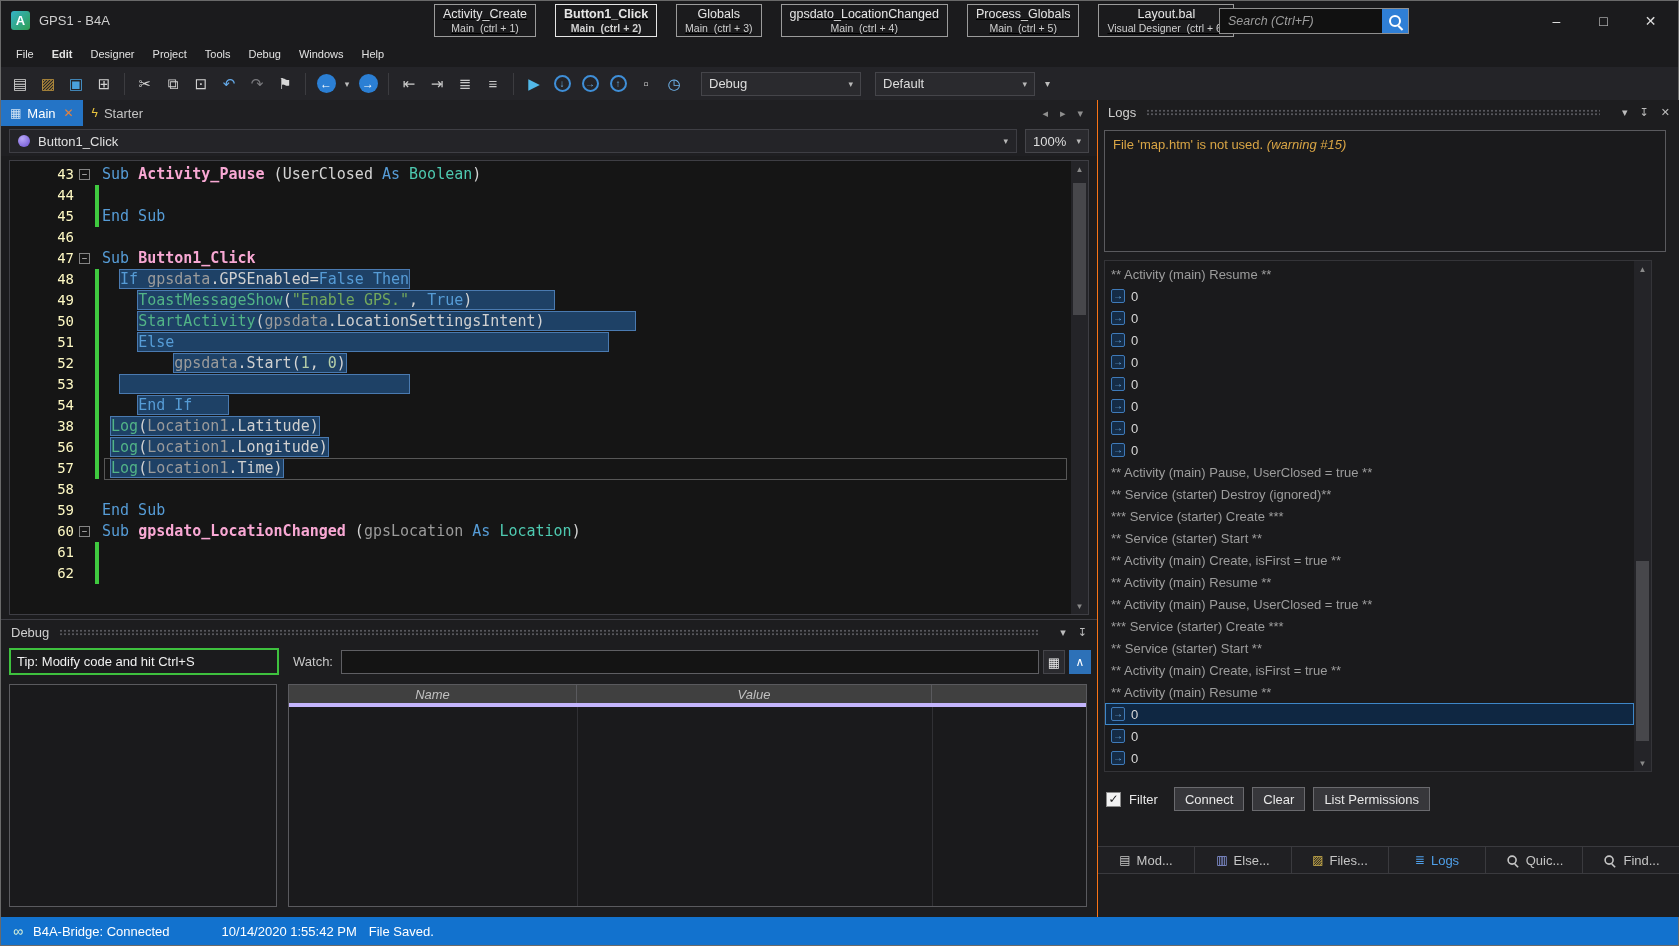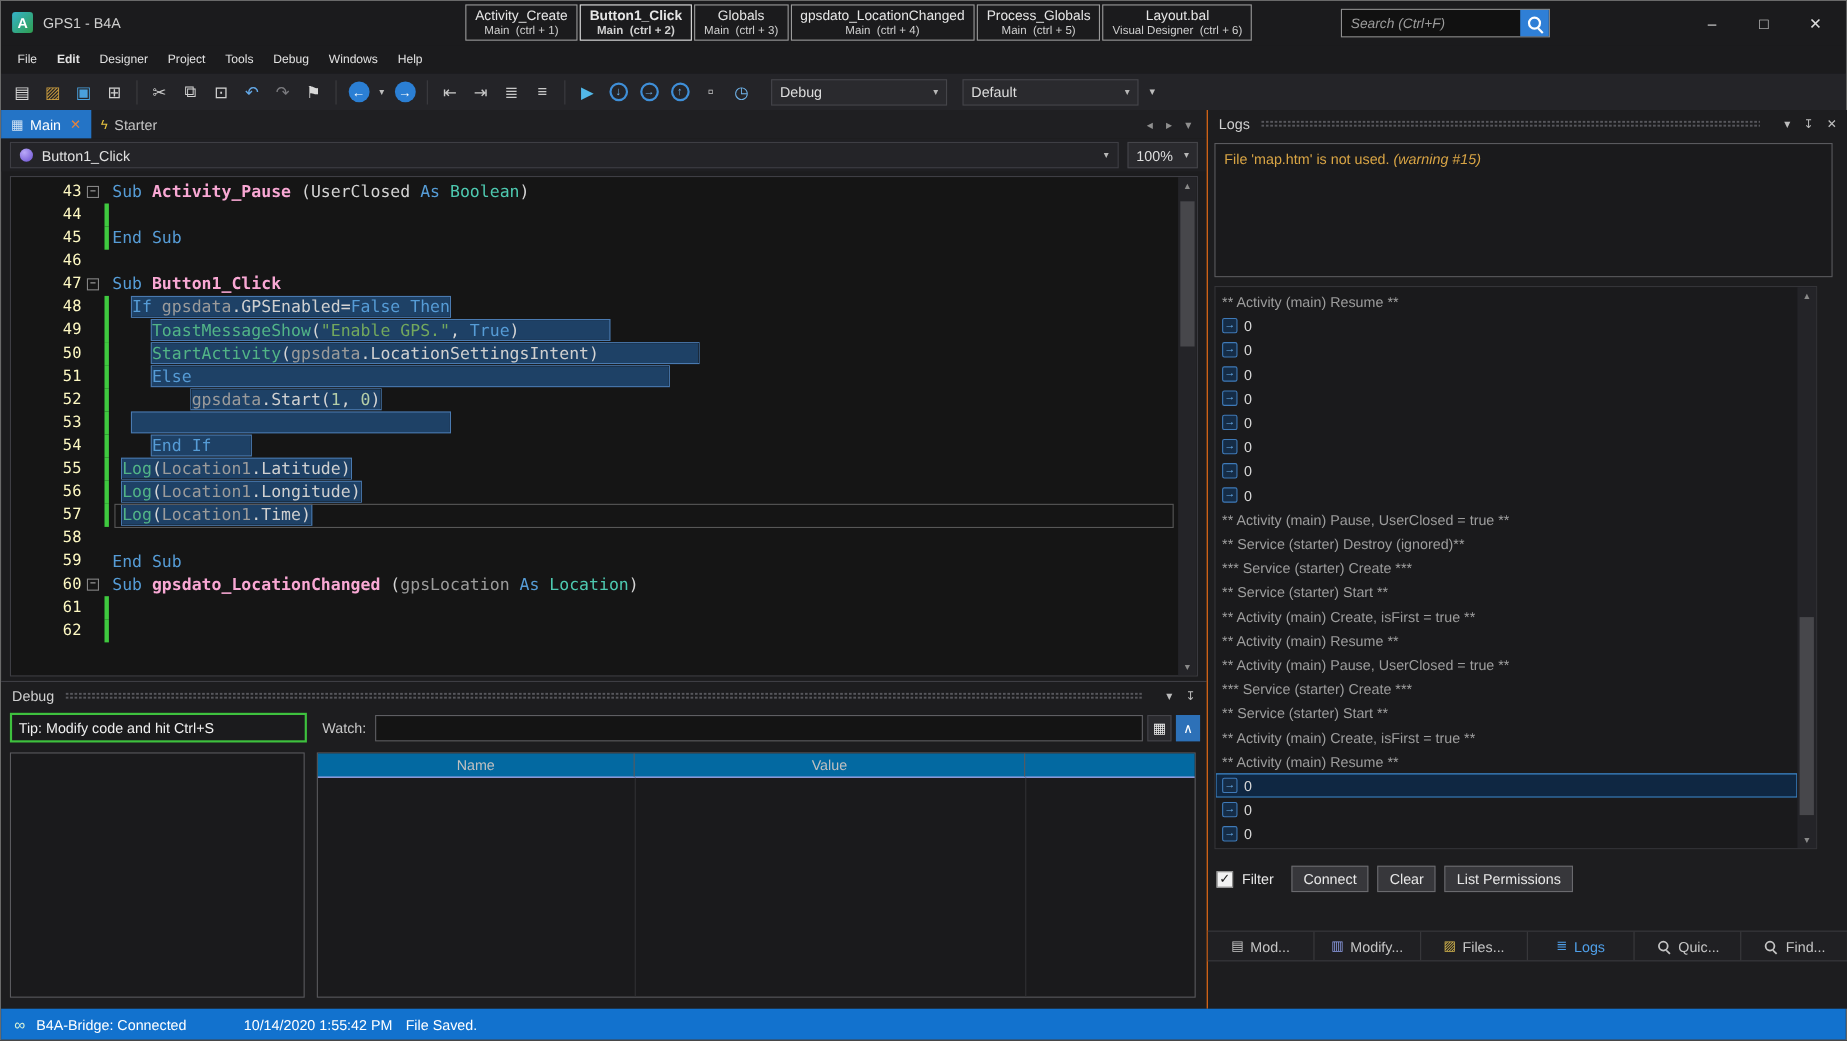--- a/index.html
+++ b/index.html
@@ -3,21 +3,21 @@
 <meta charset="utf-8">
 <style>
 *{margin:0;padding:0;box-sizing:border-box;}
 html,body{width:1679px;height:946px;background:#0d0d0d;font-family:"Liberation Sans","DejaVu Sans",sans-serif;overflow:hidden;}
 #window{position:absolute;inset:0;background:#1c1c1e;border:1px solid #6a6a6a;}
 
 
 #titlebar{position:absolute;left:0;top:0;right:0;height:40px;background:#1b1b1d;}
 #app-logo{position:absolute;left:10px;top:10px;width:19px;height:19px;border-radius:3px;background:linear-gradient(135deg,#35b3c9,#2f9e4f);color:#fff;font-weight:bold;font-size:13px;display:flex;align-items:center;justify-content:center;}
 #window-title{position:absolute;left:38px;top:12px;color:#cfcfcf;font-size:13px;}
-#navboxes{position:absolute;left:422px;top:3px;display:flex;gap:2px;}
+#navboxes{position:absolute;left:433px;top:3px;display:flex;gap:19px;text-decoration:underline;}
 .navbox{border:1px solid #9b9b9b;background:#1b1b1d;padding:2px 8px;text-align:center;color:#e6e6e6;}
 .navbox .l1{font-size:12.5px;display:block;white-space:pre;}
 .navbox .l2{font-size:10.5px;display:block;color:#d0d0d0;margin-top:1px;white-space:pre;}
 .navbox.active{border-color:#e6e6e6;}
 .navbox.active .l1,.navbox.active .l2{font-weight:bold;}
 #searchbox{position:absolute;left:1218px;top:7px;width:190px;height:26px;border:1px solid #8f8f8f;background:#111;display:flex;}
 #search-input{flex:1;min-width:0;background:transparent;border:none;outline:none;color:#737373;font-style:italic;font-size:12.5px;padding:0 8px;font-family:inherit;}
 #search-input::placeholder{color:#9c9c9c;font-style:italic;}
 #search-btn{width:26px;background:#2f7fd6;display:flex;align-items:center;justify-content:center;}
 .mag{position:relative;width:15px;height:15px;display:inline-block;}
@@ -97,21 +97,21 @@
 .panel-title{color:#d0d0d0;font-size:13px;}
 .grip{flex:1;height:7px;margin:0 10px;background-image:radial-gradient(circle,#57575c 1px,transparent 1.3px);background-size:4px 3.5px;}
 .hdr-icon{color:#bdbdbd;font-size:11px;margin-left:12px;}
 #tipbox{position:absolute;left:8px;top:28px;width:270px;height:27px;border:2px solid #3ec13e;background:#1b1b1d;color:#f0f0f0;font-size:13px;display:flex;align-items:center;padding:0 6px;}
 #watch-label{position:absolute;left:292px;top:34px;color:#c8c8c8;font-size:13px;}
 #watch-input{position:absolute;left:340px;top:30px;width:698px;height:24px;background:#141414;border:1px solid #5f5f63;color:#ddd;padding:0 6px;font-size:13px;font-family:inherit;outline:none;}
 #calc-btn{position:absolute;left:1042px;top:30px;width:22px;height:24px;display:flex;align-items:center;justify-content:center;color:#e8e8e8;font-size:13px;background:#2a2a2e;border:1px solid #45454a;}
 #expand-btn{position:absolute;left:1068px;top:30px;width:22px;height:24px;background:#2d71b8;color:#fff;display:flex;align-items:center;justify-content:center;font-size:12px;}
 #debug-left-box{position:absolute;left:8px;top:64px;width:268px;bottom:10px;background:#1a1a1c;border:1px solid #5a5a5e;}
 #watch-table{position:absolute;left:287px;top:64px;width:799px;bottom:10px;background:#1a1a1c;border:1px solid #5a5a5e;}
-#wt-header{height:22px;display:flex;border-bottom:1px solid #c4b5fd;background:#0369a1;}
+#wt-header{height:22px;display:flex;border-bottom:4px solid #c4b5fd;background:#404040;font-style:italic;}
 .wt-col{display:flex;align-items:center;justify-content:center;color:#c0c0c0;font-size:13px;border-right:1px solid #5a5a5e;}
 .wt-col.c1{width:288px;} .wt-col.c2{width:355px;} .wt-col.c3{flex:1;border-right:none;}
 #wt-body{position:absolute;top:22px;bottom:0;left:0;right:0;}
 #wt-body .vline{position:absolute;top:0;bottom:0;width:1px;background:#303034;}
 
 
 #logs-panel{position:absolute;left:1096px;top:0;width:583px;height:100%;background:#1d1d1f;border-left:1px solid #f97316;}
 #warnbox{position:absolute;left:6px;top:30px;right:14px;height:122px;border:1px solid #5a5a5e;background:#1a1a1c;padding:6px 8px;font-size:13px;color:#D9A545;}
 #warnbox .wsuffix{font-style:italic;}
 #loglist{position:absolute;left:6px;top:160px;right:28px;height:512px;background:#1a1a1c;border:1px solid #343438;overflow:hidden;}
@@ -329,21 +329,21 @@
             <div class="ed-line"><span class="ed-ln">45</span><span class="ed-fold"><span class="change-bar"></span></span><span class="ed-code"><span class="tk-k">End Sub</span></span></div>
             <div class="ed-line"><span class="ed-ln">46</span><span class="ed-fold"></span><span class="ed-code"></span></div>
             <div class="ed-line"><span class="ed-ln">47</span><span class="ed-fold"><span class="fold-box"></span></span><span class="ed-code"><span class="tk-k">Sub</span><span class="tk-d"> </span><span class="tk-f">Button1_Click</span></span></div>
             <div class="ed-line"><span class="ed-ln">48</span><span class="ed-fold"><span class="change-bar"></span></span><span class="ed-code"><span class="tk-d">  </span><span class="sel-box"><span class="tk-k">If</span><span class="tk-d"> </span><span class="tk-v">gpsdata</span><span class="tk-d">.</span><span class="tk-m">GPSEnabled</span><span class="tk-d">=</span><span class="tk-k">False</span><span class="tk-d"> </span><span class="tk-k">Then</span></span></span></div>
             <div class="ed-line"><span class="ed-ln">49</span><span class="ed-fold"><span class="change-bar"></span></span><span class="ed-code"><span class="tk-d">    </span><span class="sel-box"><span class="tk-g">ToastMessageShow</span><span class="tk-d">(</span><span class="tk-s">"Enable GPS."</span><span class="tk-d">, </span><span class="tk-k">True</span><span class="tk-d">)</span><span class="tk-d">         </span></span></span></div>
             <div class="ed-line"><span class="ed-ln">50</span><span class="ed-fold"><span class="change-bar"></span></span><span class="ed-code"><span class="tk-d">    </span><span class="sel-box"><span class="tk-g">StartActivity</span><span class="tk-d">(</span><span class="tk-v">gpsdata</span><span class="tk-d">.</span><span class="tk-m">LocationSettingsIntent</span><span class="tk-d">)</span><span class="tk-d">          </span></span></span></div>
             <div class="ed-line"><span class="ed-ln">51</span><span class="ed-fold"><span class="change-bar"></span></span><span class="ed-code"><span class="tk-d">    </span><span class="sel-box"><span class="tk-k">Else</span><span class="tk-d">                                                </span></span></span></div>
             <div class="ed-line"><span class="ed-ln">52</span><span class="ed-fold"><span class="change-bar"></span></span><span class="ed-code"><span class="tk-d">        </span><span class="sel-box"><span class="tk-v">gpsdata</span><span class="tk-d">.</span><span class="tk-m">Start</span><span class="tk-d">(</span><span class="tk-n">1</span><span class="tk-d">, </span><span class="tk-n">0</span><span class="tk-d">)</span></span></span></div>
             <div class="ed-line"><span class="ed-ln">53</span><span class="ed-fold"><span class="change-bar"></span></span><span class="ed-code"><span class="tk-d">  </span><span class="sel-box"><span class="tk-d">                                </span></span></span></div>
             <div class="ed-line"><span class="ed-ln">54</span><span class="ed-fold"><span class="change-bar"></span></span><span class="ed-code"><span class="tk-d">    </span><span class="sel-box"><span class="tk-k">End If</span><span class="tk-d">    </span></span></span></div>
-            <div class="ed-line"><span class="ed-ln">55</span><span class="ed-fold"><span class="change-bar"></span></span><span class="ed-code"><span class="tk-d"> </span><span class="sel-box"><span class="tk-g">Log</span><span class="tk-d">(</span><span class="tk-v">Location1</span><span class="tk-d">.</span><span class="tk-m">Latitude</span><span class="tk-d">)</span></span></span></div>
+            <div class="ed-line"><span class="ed-ln">38</span><span class="ed-fold"><span class="change-bar"></span></span><span class="ed-code"><span class="tk-d"> </span><span class="sel-box"><span class="tk-g">Log</span><span class="tk-d">(</span><span class="tk-v">Location1</span><span class="tk-d">.</span><span class="tk-m">Latitude</span><span class="tk-d">)</span></span></span></div>
             <div class="ed-line"><span class="ed-ln">56</span><span class="ed-fold"><span class="change-bar"></span></span><span class="ed-code"><span class="tk-d"> </span><span class="sel-box"><span class="tk-g">Log</span><span class="tk-d">(</span><span class="tk-v">Location1</span><span class="tk-d">.</span><span class="tk-m">Longitude</span><span class="tk-d">)</span></span></span></div>
             <div class="ed-line caret"><span class="ed-ln">57</span><span class="ed-fold"><span class="change-bar"></span></span><span class="ed-code"><span class="tk-d"> </span><span class="sel-box"><span class="tk-g">Log</span><span class="tk-d">(</span><span class="tk-v">Location1</span><span class="tk-d">.</span><span class="tk-m">Time</span><span class="tk-d">)</span></span></span></div>
             <div class="ed-line"><span class="ed-ln">58</span><span class="ed-fold"></span><span class="ed-code"></span></div>
             <div class="ed-line"><span class="ed-ln">59</span><span class="ed-fold"></span><span class="ed-code"><span class="tk-k">End Sub</span></span></div>
             <div class="ed-line"><span class="ed-ln">60</span><span class="ed-fold"><span class="fold-box"></span></span><span class="ed-code"><span class="tk-k">Sub</span><span class="tk-d"> </span><span class="tk-f">gpsdato_LocationChanged</span><span class="tk-d"> (</span><span class="tk-v">gpsLocation</span><span class="tk-d"> </span><span class="tk-k">As</span><span class="tk-d"> </span><span class="tk-t">Location</span><span class="tk-d">)</span></span></div>
             <div class="ed-line"><span class="ed-ln">61</span><span class="ed-fold"><span class="change-bar"></span></span><span class="ed-code"></span></div>
             <div class="ed-line"><span class="ed-ln">62</span><span class="ed-fold"><span class="change-bar"></span></span><span class="ed-code"></span></div>
           </div>
         <div class="vscroll">
           <span class="sb-arrow up">▲</span>
@@ -495,21 +495,21 @@
             <div class="panel-btn">List Permissions</div>
           </div>
       </div>
       <div id="logs-tabs">
           <div class="ltab">
             <span class="lticon" style="color: rgb(200, 200, 200);">▤</span>
             <span>Mod...</span>
           </div>
           <div class="ltab">
             <span class="lticon" style="color: rgb(143, 159, 232);">▥</span>
-            <span>Modify...</span>
+            <span>Else...</span>
           </div>
           <div class="ltab">
             <span class="lticon" style="color: rgb(216, 184, 78);">▨</span>
             <span>Files...</span>
           </div>
           <div class="ltab active">
             <span class="lticon" style="color: rgb(79, 159, 232);">≣</span>
             <span>Logs</span>
           </div>
           <div class="ltab">

